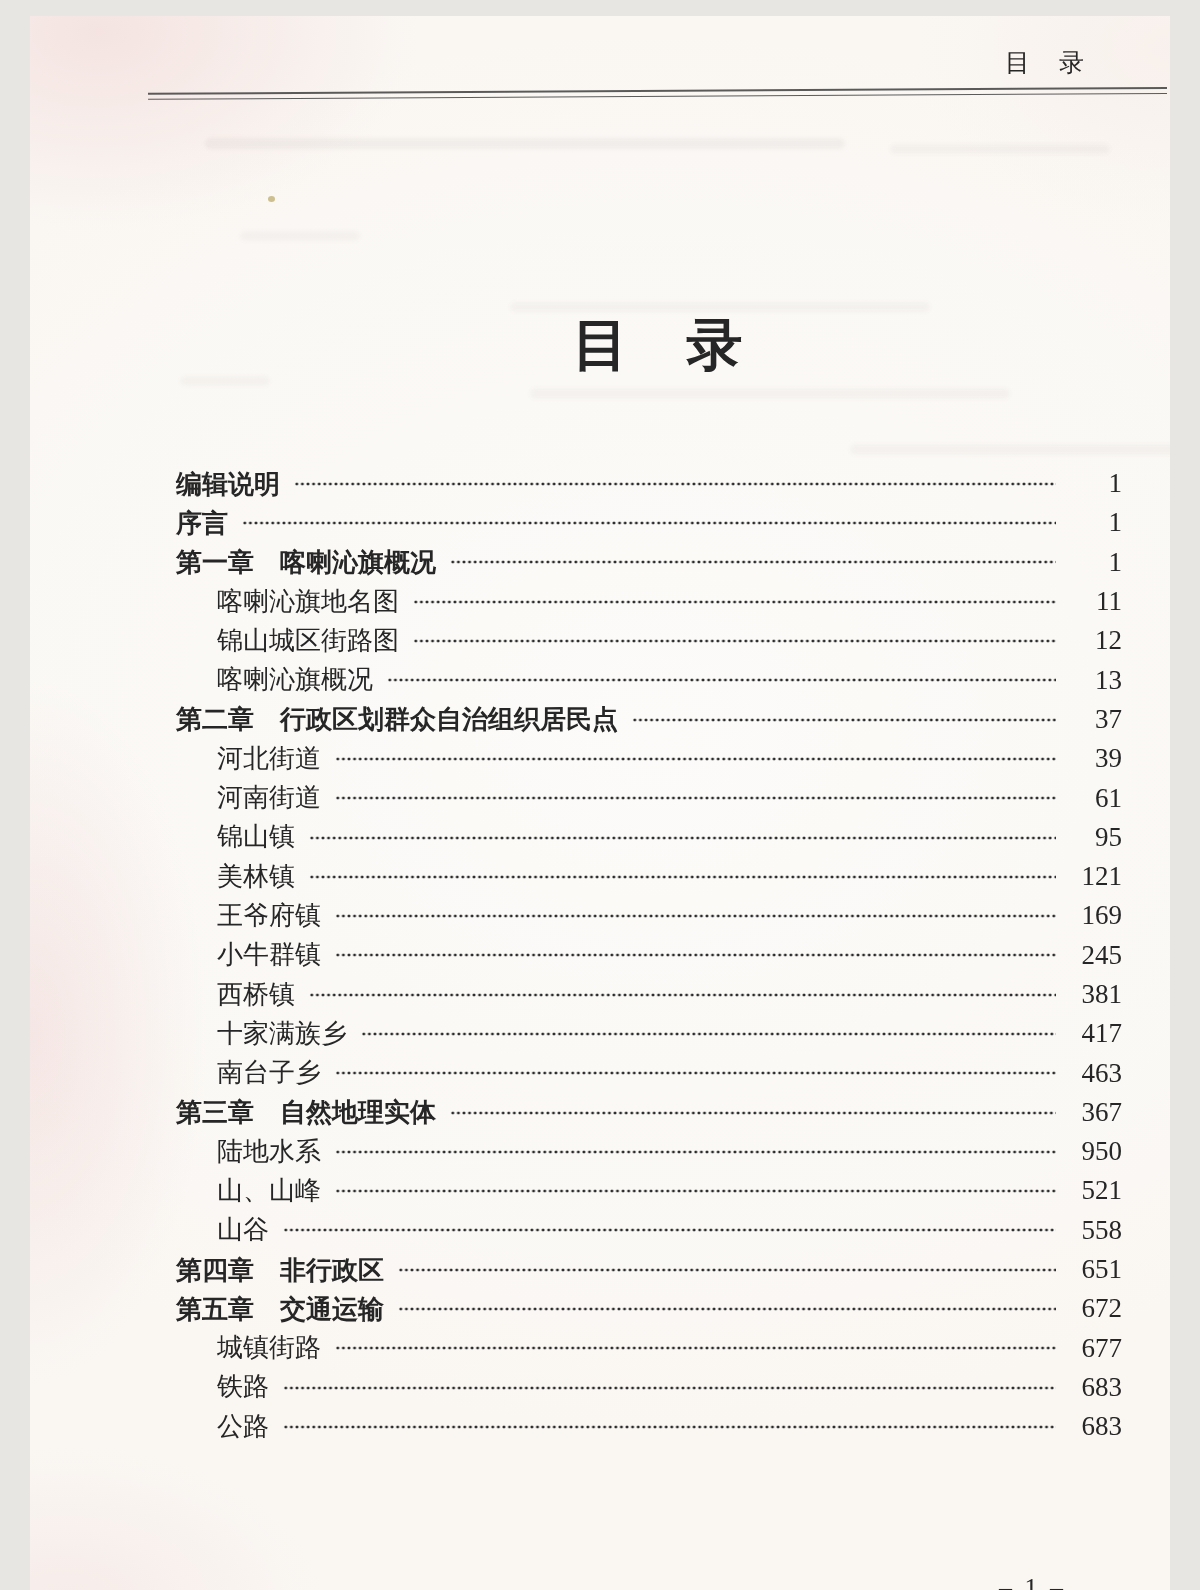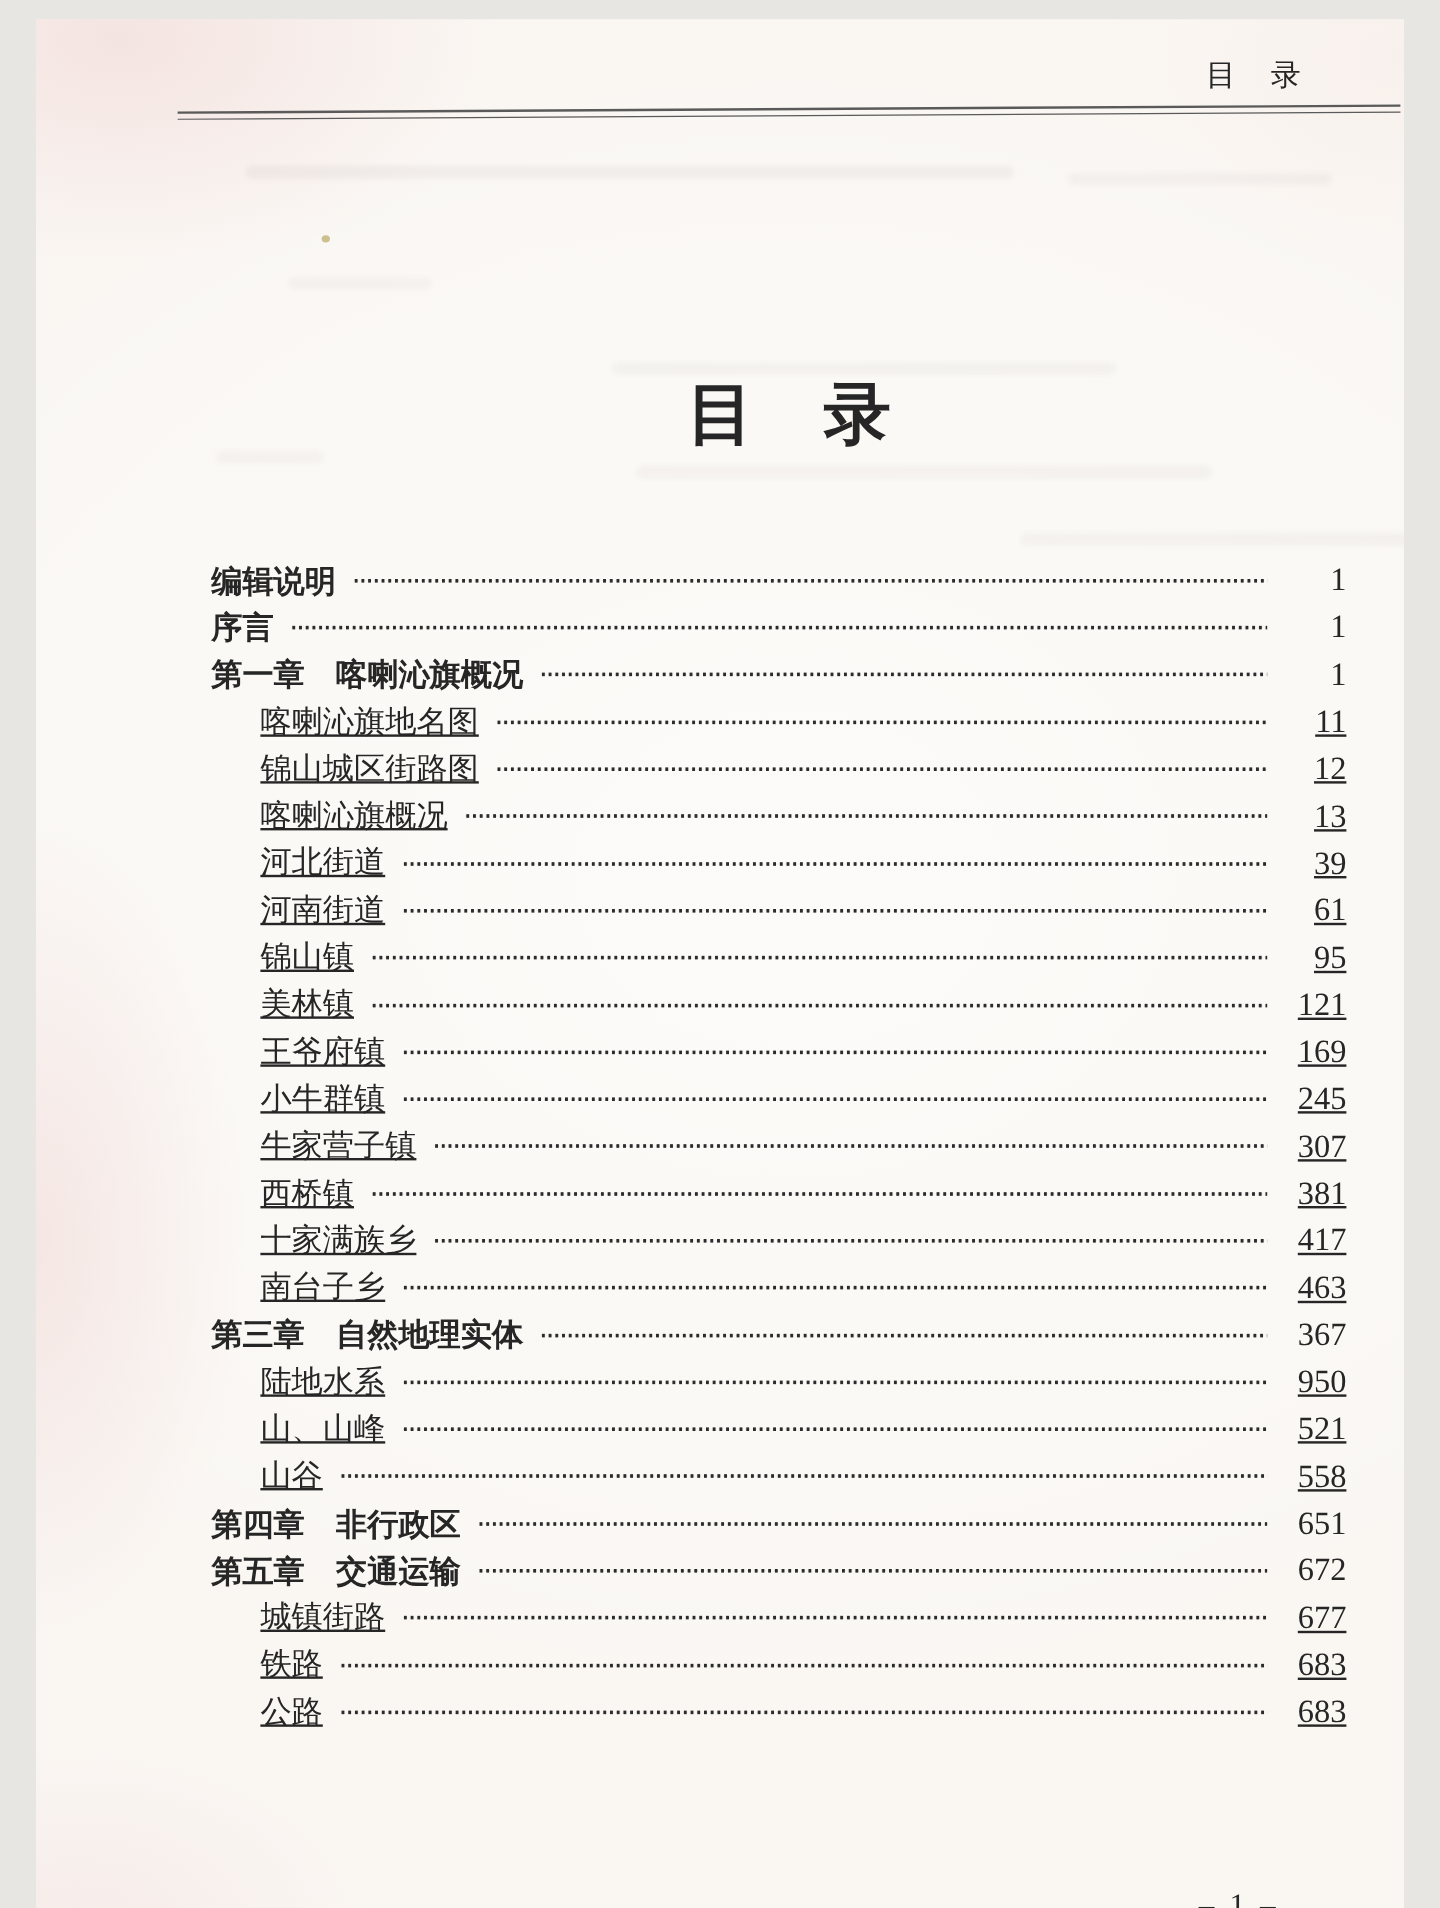--- a/index.html
+++ b/index.html
@@ -82,21 +82,20 @@
     line-height: 1;
     justify-content: center;
   }
   .toc-row.chapter {
     font-family: "Liberation Sans", sans-serif;
     font-weight: 700;
   }
   .toc-row.section {
     padding-left: 41px;
     font-weight: 400;
-    text-decoration: underline;
   }
   .toc-label { white-space: nowrap; }
   .leader {
     flex: 1;
     align-self: stretch;
     margin: 0 10px 0 14px;
     background-image: radial-gradient(circle, #2b2b2b 1.35px, rgba(0,0,0,0) 1.65px);
     background-size: 5.6px 5.6px;
     background-position: left center;
     background-repeat: repeat-x;
@@ -170,20 +169,25 @@
         <span class="leader"></span>
         <span class="toc-page">12</span>
       </div>
 
       <div class="toc-row section">
         <span class="toc-label">喀喇沁旗概况</span>
         <span class="leader"></span>
         <span class="toc-page">13</span>
       </div>
 
+      <div class="toc-row chapter">
+        <span class="toc-label">第二章　行政区划群众自治组织居民点</span>
+        <span class="leader"></span>
+        <span class="toc-page">37</span>
+      </div>
 
       <div class="toc-row section">
         <span class="toc-label">河北街道</span>
         <span class="leader"></span>
         <span class="toc-page">39</span>
       </div>
 
       <div class="toc-row section">
         <span class="toc-label">河南街道</span>
         <span class="leader"></span>
@@ -207,25 +211,20 @@
         <span class="leader"></span>
         <span class="toc-page">169</span>
       </div>
 
       <div class="toc-row section">
         <span class="toc-label">小牛群镇</span>
         <span class="leader"></span>
         <span class="toc-page">245</span>
       </div>
 
-      <div class="toc-row section">
-        <span class="toc-label">牛家营子镇</span>
-        <span class="leader"></span>
-        <span class="toc-page">307</span>
-      </div>
 
 
       <div class="toc-row section">
         <span class="toc-label">西桥镇</span>
         <span class="leader"></span>
         <span class="toc-page">381</span>
       </div>
 
       <div class="toc-row section">
         <span class="toc-label">十家满族乡</span>

